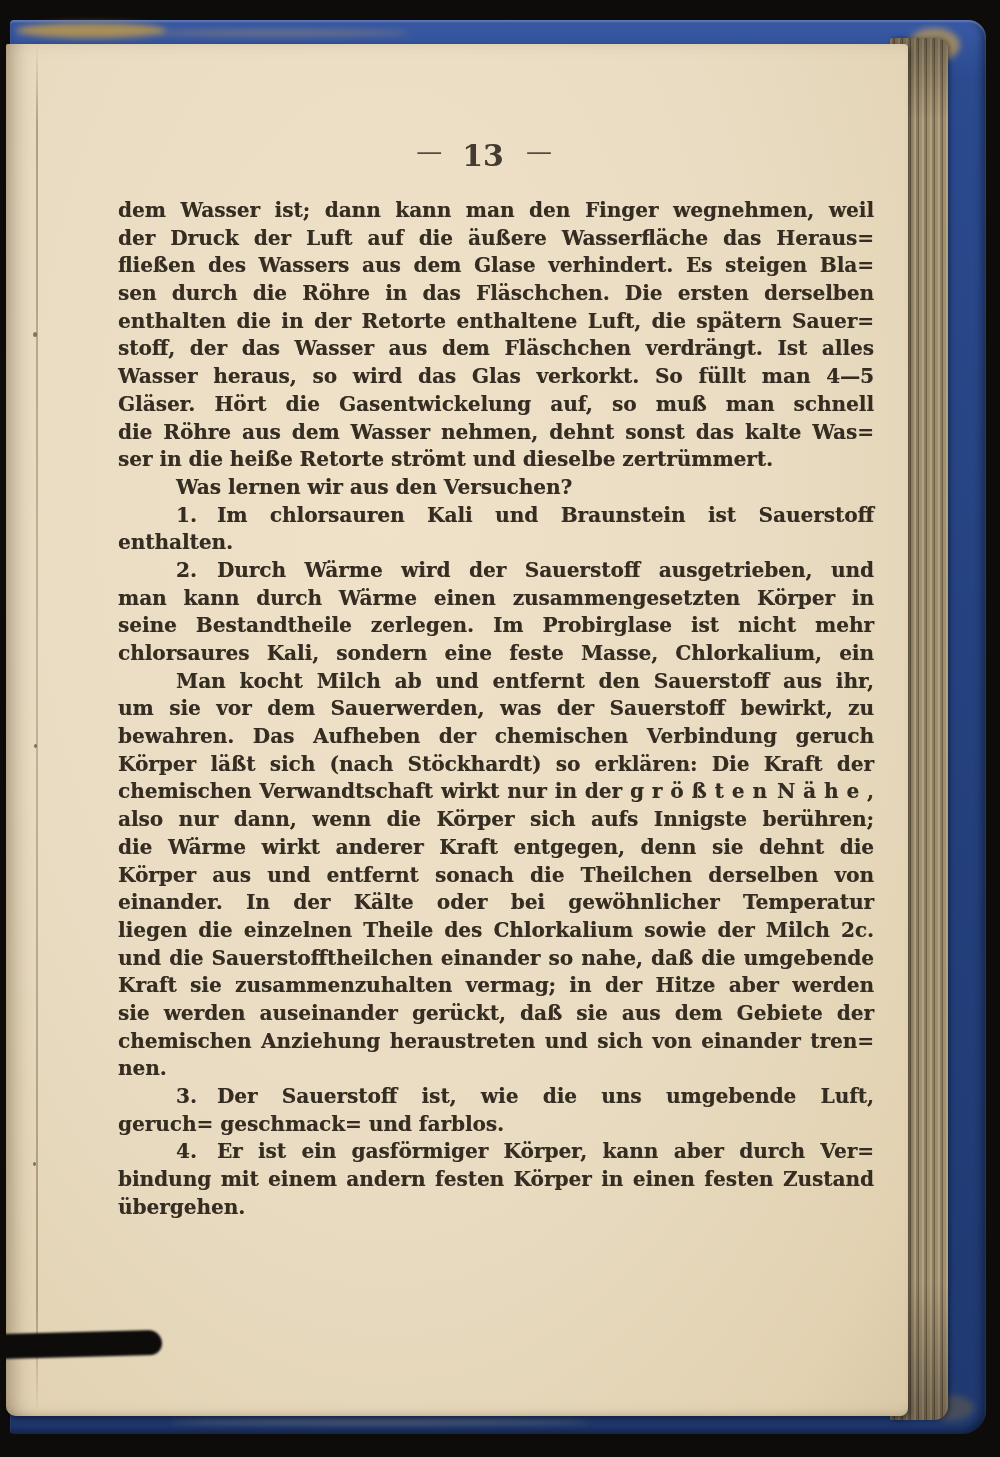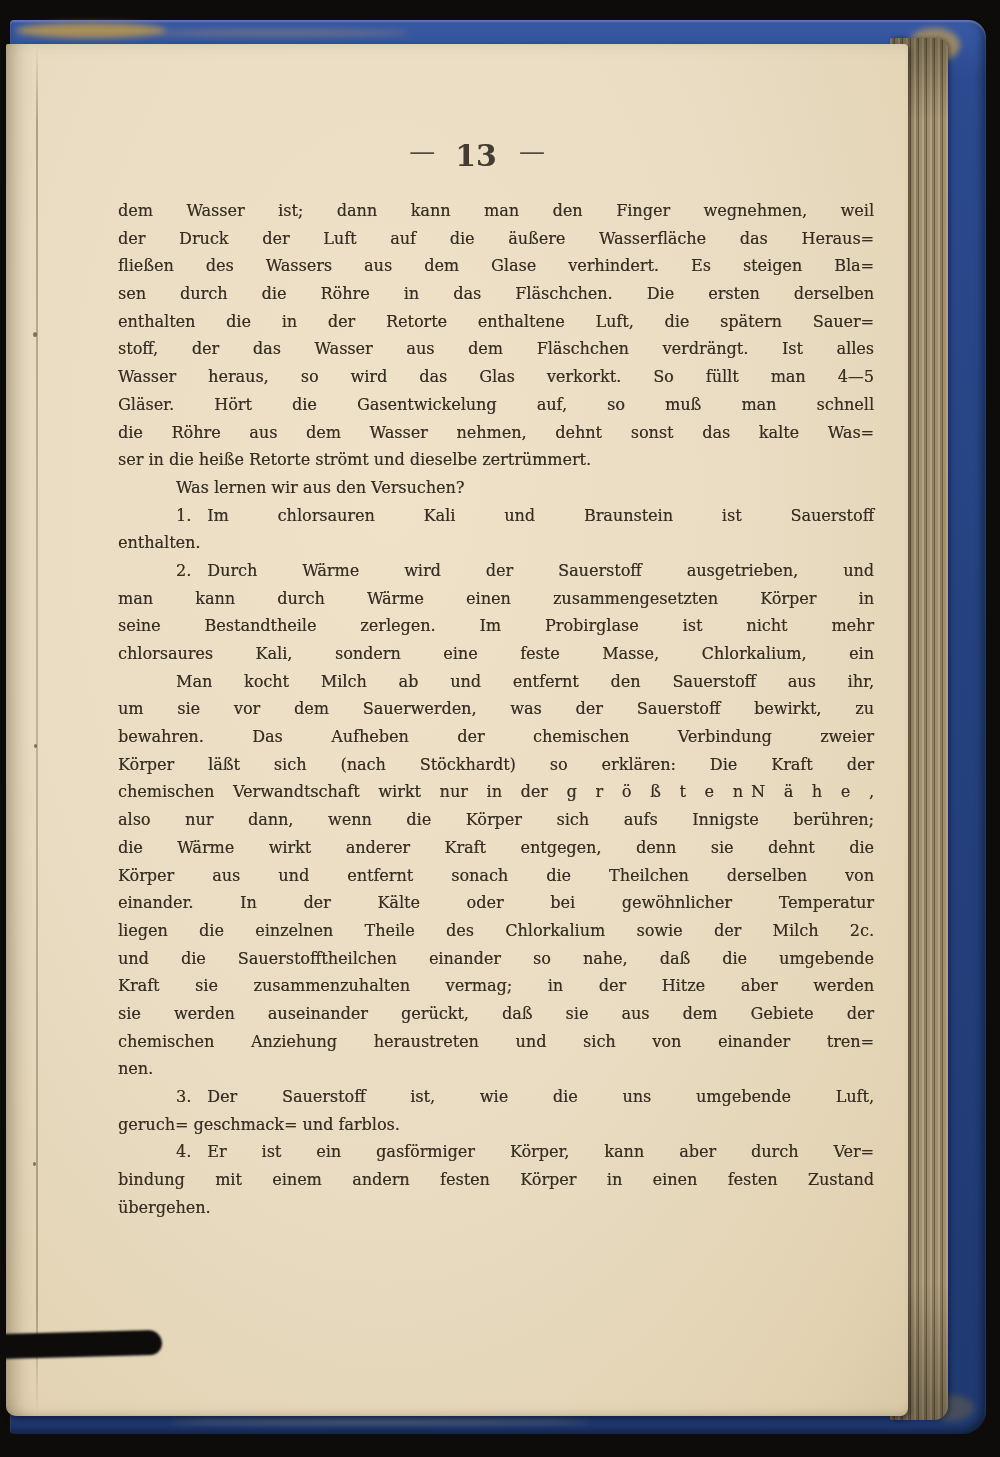--- a/index.html
+++ b/index.html
@@ -57,39 +57,39 @@
   .corner-wedge {
     position: absolute; left: -12px; top: 1288px;
     width: 168px; height: 25px;
     background: #0d0c0a;
     border-radius: 0 16px 14px 0;
     transform: rotate(-1.5deg);
     filter: blur(1px);
   }
   
   .page-number-row {
-    position: absolute; left: 117px; top: 92px;
+    position: absolute; left: 124px; top: 92px;
     width: 706px; height: 36px;
     text-align: center;
     color: #544b40;
   }
   .page-number-row .dash {
     font-size: 26px; font-weight: 400;
     margin: 0 22px; vertical-align: 6px; letter-spacing: -2px;
   }
   .page-number-row .pnum {
     font-size: 30px; font-weight: 700; color: #453c31;
   }
   
   .text-block {
     position: absolute; left: 112px; top: 153px; width: 756px;
   }
   .line {
     height: 27.7px; line-height: 27.7px;
-    font-size: 16px; font-weight: 400;
+    font-size: 20px; font-weight: 700;
     color: #362d22;
     text-align: justify; text-align-last: justify;
     text-shadow: 0.3px 0 0 rgba(54,45,34,0.55);
     white-space: nowrap;
   }
   .line.nj { text-align-last: left; }
   .line.ind { padding-left: 58px; }
 </style>
 </head>
 <body>
@@ -127,21 +127,21 @@
       <div class="line nj">ser in die heiße Retorte strömt und dieselbe zertrümmert.</div>
       <div class="line nj ind">Was lernen wir aus den Versuchen?</div>
       <div class="line ind">1. Im chlorsauren Kali und Braunstein ist Sauerstoff</div>
       <div class="line nj">enthalten.</div>
       <div class="line ind">2. Durch Wärme wird der Sauerstoff ausgetrieben, und</div>
       <div class="line">man kann durch Wärme einen zusammengesetzten Körper in</div>
       <div class="line">seine Bestandtheile zerlegen. Im Probirglase ist nicht mehr</div>
       <div class="line">chlorsaures Kali, sondern eine feste Masse, Chlorkalium, ein</div>
       <div class="line ind">Man kocht Milch ab und entfernt den Sauerstoff aus ihr,</div>
       <div class="line">um sie vor dem Sauerwerden, was der Sauerstoff bewirkt, zu</div>
-      <div class="line">bewahren. Das Aufheben der chemischen Verbindung zweier</div>
+      <div class="line">bewahren. Das Aufheben der chemischen Verbindung geruch</div>
       <div class="line">Körper läßt sich (nach Stöckhardt) so erklären: Die Kraft der</div>
       <div class="line">chemischen Verwandtschaft wirkt nur in der g r ö ß t e n N ä h e ,</div>
       <div class="line">also nur dann, wenn die Körper sich aufs Innigste berühren;</div>
       <div class="line">die Wärme wirkt anderer Kraft entgegen, denn sie dehnt die</div>
       <div class="line">Körper aus und entfernt sonach die Theilchen derselben von</div>
       <div class="line">einander. In der Kälte oder bei gewöhnlicher Temperatur</div>
       <div class="line">liegen die einzelnen Theile des Chlorkalium sowie der Milch 2c.</div>
       <div class="line">und die Sauerstofftheilchen einander so nahe, daß die umgebende</div>
       <div class="line">Kraft sie zusammenzuhalten vermag; in der Hitze aber werden</div>
       <div class="line">sie werden auseinander gerückt, daß sie aus dem Gebiete der</div>

